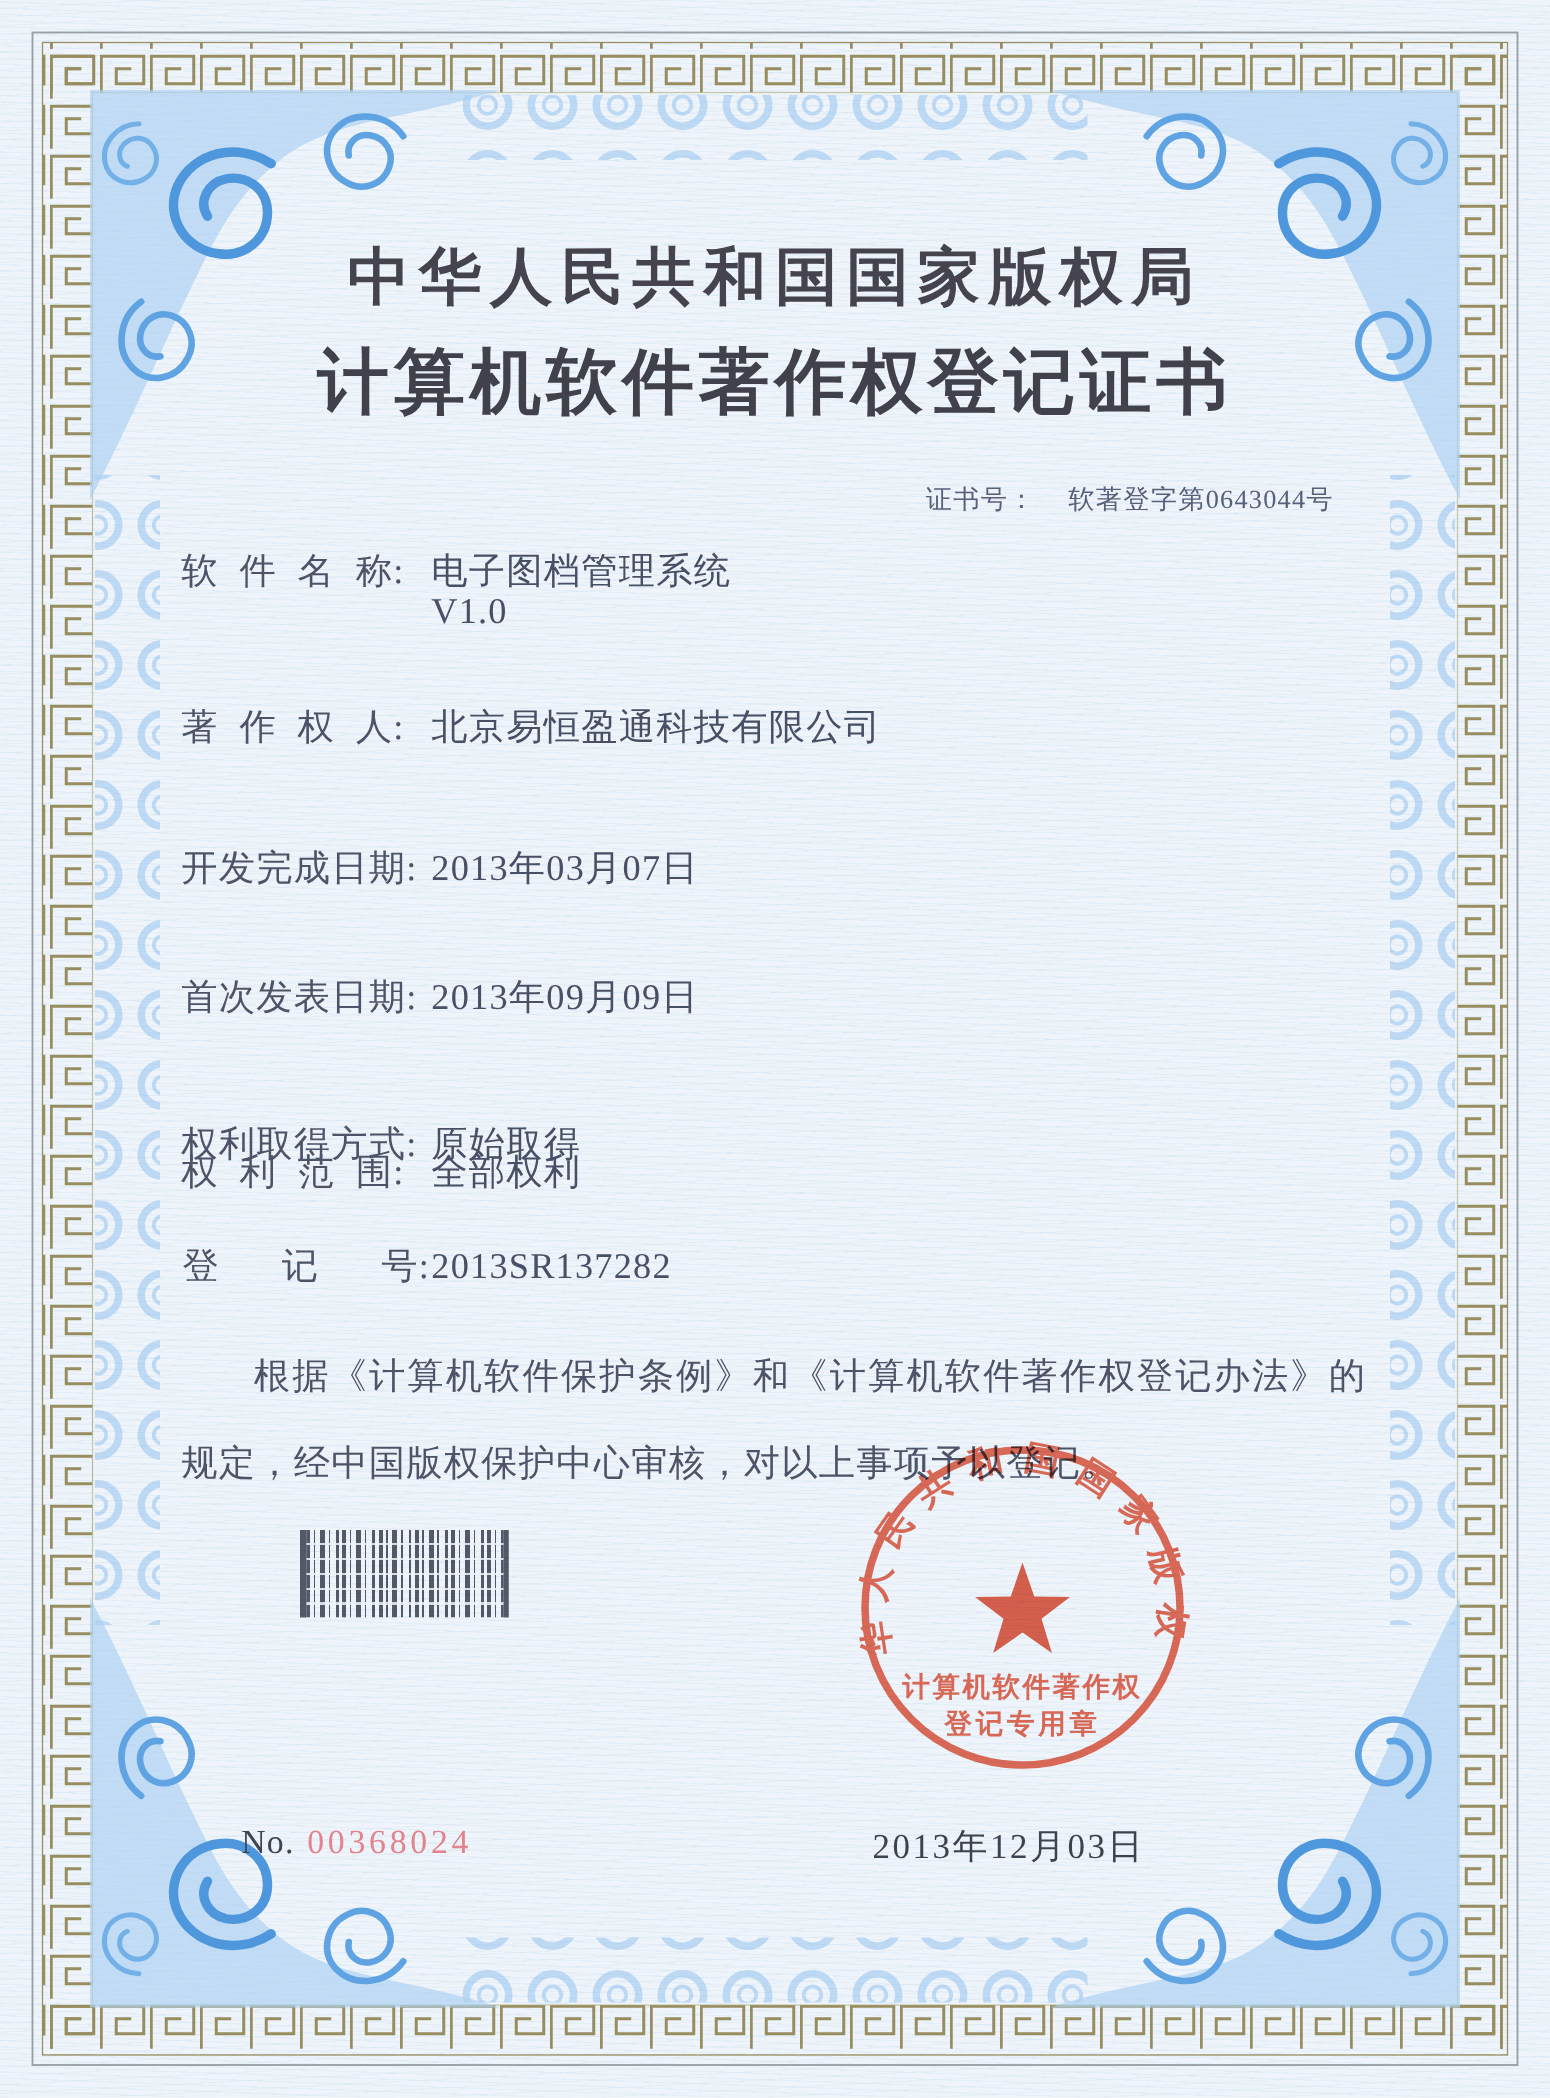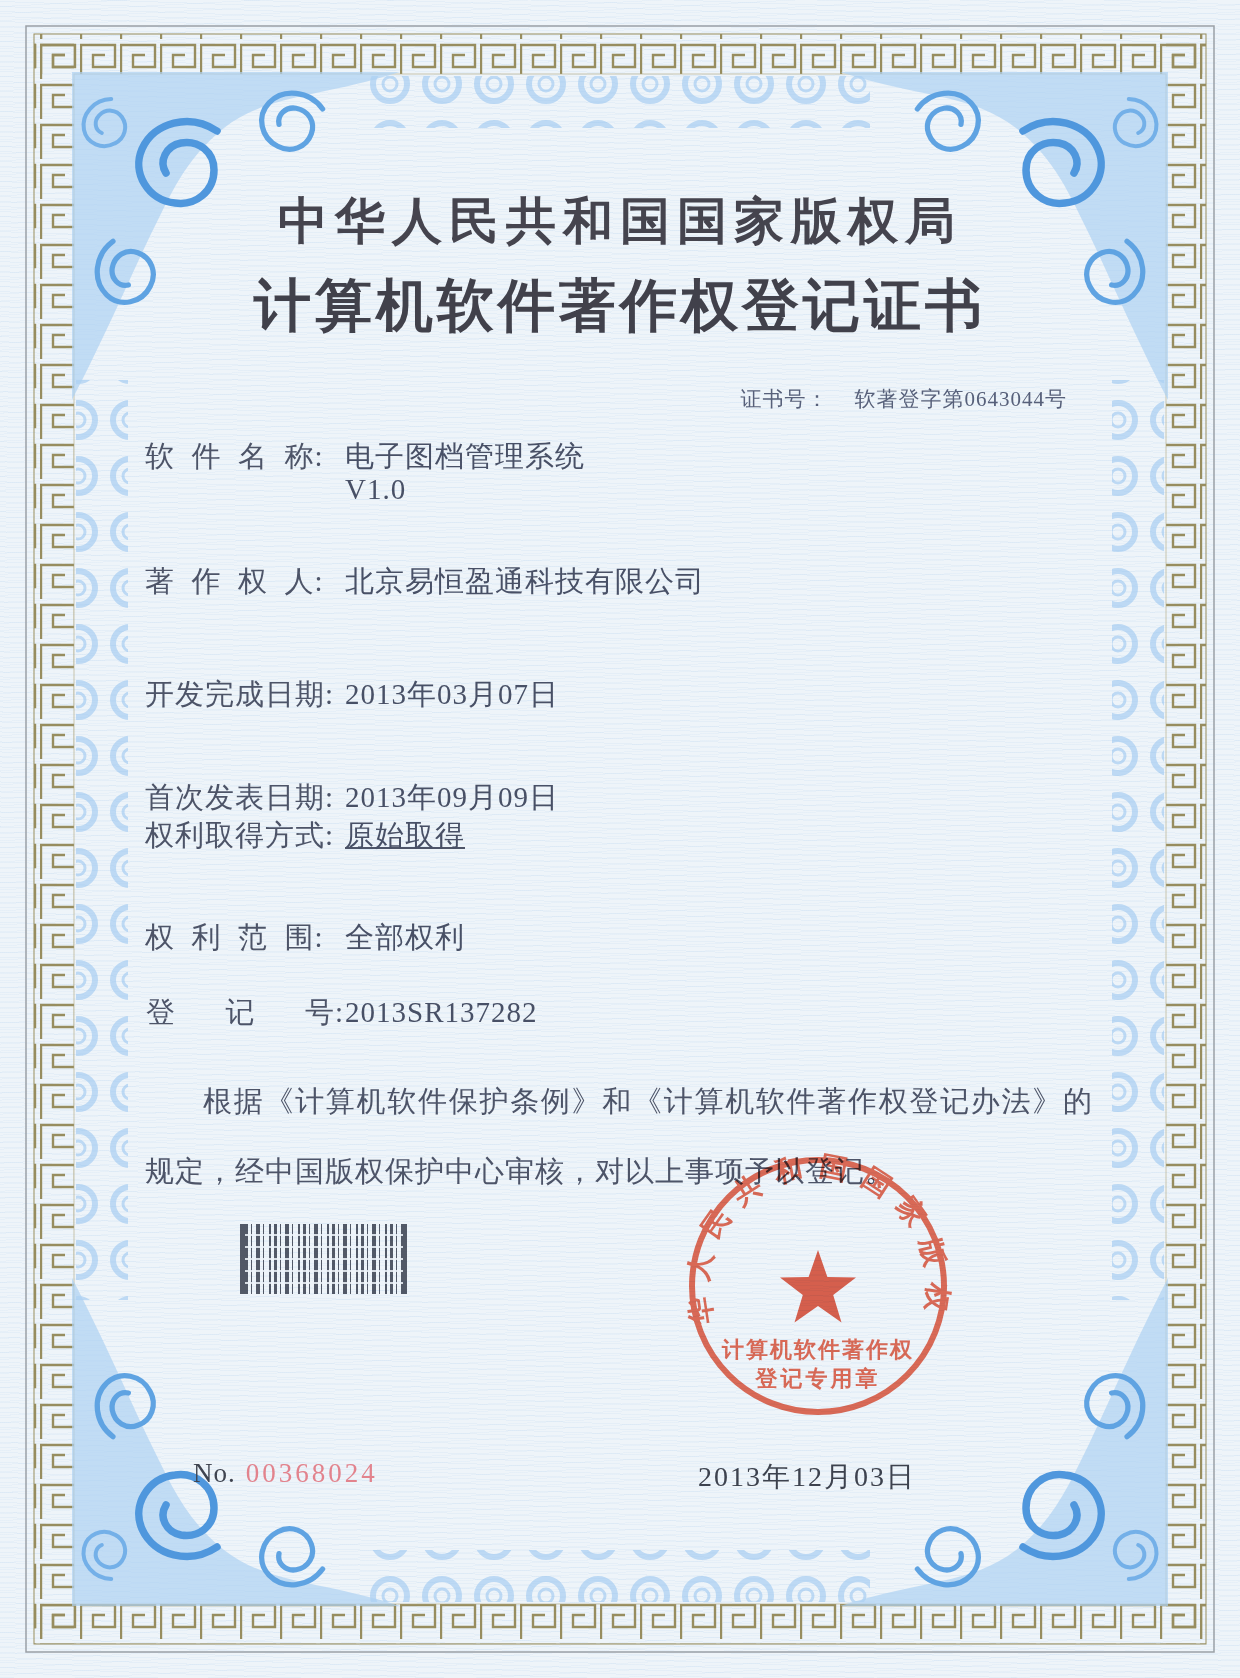--- a/index.html
+++ b/index.html
@@ -39,21 +39,21 @@
 
   .field-row{position:absolute;left:145px;font-size:29px;color:#4d5468;}
   .field-row .lbl{display:inline-block;width:200px;white-space:pre;letter-spacing:1px;}
   .field-row .val{white-space:pre;letter-spacing:1px;color:#485066;}
   .row-0{top:437px;}
   .row-0b{top:473px;}
   .row-0b .lbl{color:transparent;}
   .row-1{top:562px;font-family:Liberation Serif, serif;}
   .row-2{top:675px;}
   .row-3{top:778px;}
-  .row-4{top:816px;text-decoration:underline;}
+  .row-4{top:896px;}
   .row-5{top:918px;}
   .row-6{top:993px;text-align:center;}
 
   .statement{
     position:absolute;left:145px;top:1066px;width:948px;
     font-size:29px;line-height:70px;letter-spacing:1px;
     text-indent:2em;text-align:justify;color:#4d5468;margin:0;
   }
 
   .barcode{

